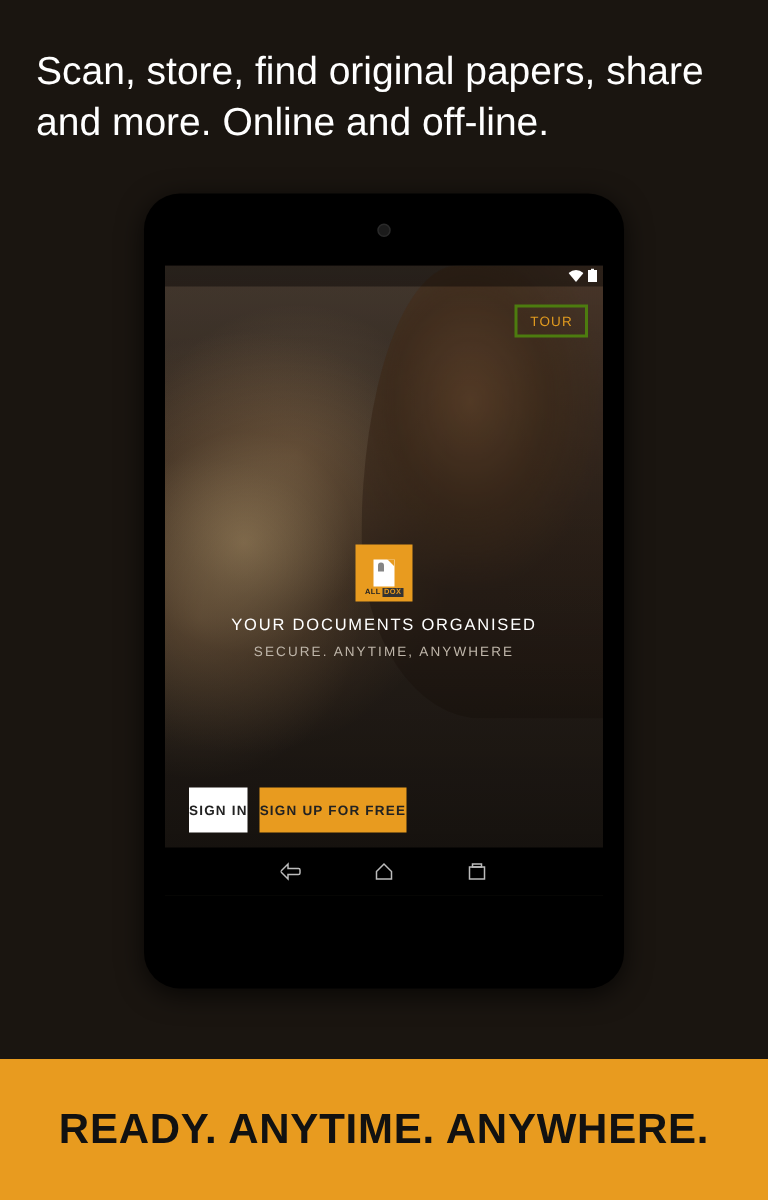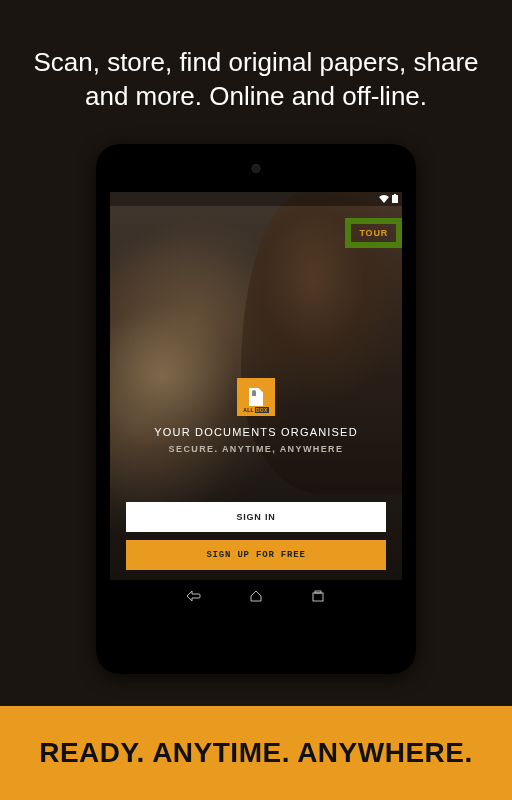--- a/index.html
+++ b/index.html
@@ -1,19 +1,19 @@
 <!DOCTYPE html>
 <html><head>
 <meta charset="utf-8">
 <style>
 * { margin: 0; padding: 0; box-sizing: border-box; }
 html, body { width: 512px; height: 800px; overflow: hidden; font-family: Tahoma, Arial, sans-serif; }
 body { background: #1a1510; display: flex; flex-direction: column; }
 
-.hero-text { color: #fff; text-align: center; font-size: 26px; font-weight: 400; line-height: 1.3; padding: 46px 24px 26px; }
+.hero-text { color: #fff; font-size: 26px; font-weight: 400; line-height: 1.3; padding: 31px 24px 26px; }
 
 .device-area { flex: 1; display: flex; justify-content: center; align-items: flex-start; padding-top: 4px; }
 
 .tablet { width: 320px; height: 530px; background: #000; border-radius: 24px; position: relative; padding: 48px 14px 62px; box-shadow: 0 4px 18px rgba(0,0,0,0.7); }
 
 .tablet-cam { position: absolute; top: 20px; left: 50%; transform: translateX(-50%); width: 9px; height: 9px; background: #1b1b1b; border-radius: 50%; border: 1px solid #2a2a2a; }
 
 .screen { width: 100%; height: 100%; background: #000; position: relative; overflow: hidden; display: flex; flex-direction: column; }
 
 .statusbar { height: 14px; background: rgba(0,0,0,0.4); display: flex; justify-content: flex-end; align-items: center; gap: 3px; padding: 0 4px; position: relative; z-index: 3; }
@@ -28,38 +28,38 @@
 .silhouette { position: absolute; right: 0; top: 0; width: 55%; height: 72%; background:
   radial-gradient(ellipse 80% 60% at 45% 30%, #6b4a2f 0%, #4a3320 40%, transparent 70%),
   linear-gradient(to bottom, rgba(90,60,40,0.5), rgba(40,28,20,0.7));
   border-radius: 40% 0 0 50%/60% 0 0 40%;
   opacity: 0.85;
 }
 .app-overlay { position: absolute; inset: 0; background: linear-gradient(to bottom, rgba(0,0,0,0.1) 0%, rgba(0,0,0,0.35) 60%, rgba(0,0,0,0.55) 100%); }
 
 .app-content { position: relative; z-index: 2; flex: 1; display: flex; flex-direction: column; }
 
-.tour-btn { position: absolute; top: 12px; right: 0; border: 6px solid #4d7c0f; color: #e09a1f; font-size: 9px; font-weight: 700; letter-spacing: 0.8px; padding: 4px 8px; background: transparent; }
+.tour-btn { position: absolute; top: 12px; right: 10px; border: 2px solid #4d7c0f; color: #e09a1f; font-size: 9px; font-weight: 400; letter-spacing: 0.8px; padding: 4px 8px; background: transparent; }
 
 .center-block { margin-top: 172px; text-align: center; color: #fff; padding: 0 12px; }
 
 .logo { width: 38px; height: 38px; background: #e89b1f; margin: 0 auto 10px; display: flex; align-items: center; justify-content: center; position: relative; }
 .logo-doc { width: 14px; height: 18px; background: #fff; position: relative; }
 .logo-doc::before { content: ""; position: absolute; top: 0; right: 0; width: 5px; height: 5px; background: #e89b1f; clip-path: polygon(0 0, 100% 100%, 100% 0); }
 .logo-doc::after { content: ""; position: absolute; top: 2px; left: 3px; width: 4px; height: 6px; border-radius: 2px 2px 0 0; background: #333; opacity: 0.6; }
 .logo-text { position: absolute; bottom: 3px; width: 100%; text-align: center; font-size: 5px; font-weight: 800; color: #222; letter-spacing: 0.3px; display:flex; justify-content:center; gap:0px;}
 .logo-text span:last-child { background:#333; color:#e89b1f; padding:0 1px; margin-left:1px;}
 
 .headline { font-size: 11px; font-weight: 400; letter-spacing: 1.2px; margin-bottom: 6px; }
-.subline { font-size: 9px; font-weight: 700; letter-spacing: 1.4px; color: #bfb6aa; }
+.subline { font-size: 9px; font-weight: 400; letter-spacing: 1.4px; color: #bfb6aa; }
 
-.btn-stack { margin-top: auto; padding: 0 16px 10px; display: flex; flex-direction: column; gap: 8px; }
+.btn-stack { margin-top: auto; padding: 0 16px 10px; display: flex; flex-direction: row; gap: 8px; }
 .btn { height: 30px; display: flex; align-items: center; justify-content: center; font-size: 9px; font-weight: 700; letter-spacing: 0.8px; border: none; }
 .btn-signin { background: #fff; color: #222; }
-.btn-signup { background: #e89b1f; color: #222; font-family: Liberation Mono, monospace; }
+.btn-signup { background: #e89b1f; color: #222; }
 
 .navbar { height: 32px; background: #000; display: flex; justify-content: center; align-items: center; gap: 42px; position: relative; z-index: 2; }
 .navbtn { width: 20px; height: 20px; display: flex; align-items: center; justify-content: center; opacity: 0.85; }
 
 .footer-banner { height: 94px; background: #e89b1f; display: flex; align-items: center; justify-content: center; }
 .footer-banner .txt { font-family: 'Arial Narrow', 'Helvetica Neue', Arial, sans-serif; font-weight: 800; font-size: 28px; letter-spacing: 0.5px; color: #111; font-stretch: condensed; }
 </style>
 </head>
 <body>
 

